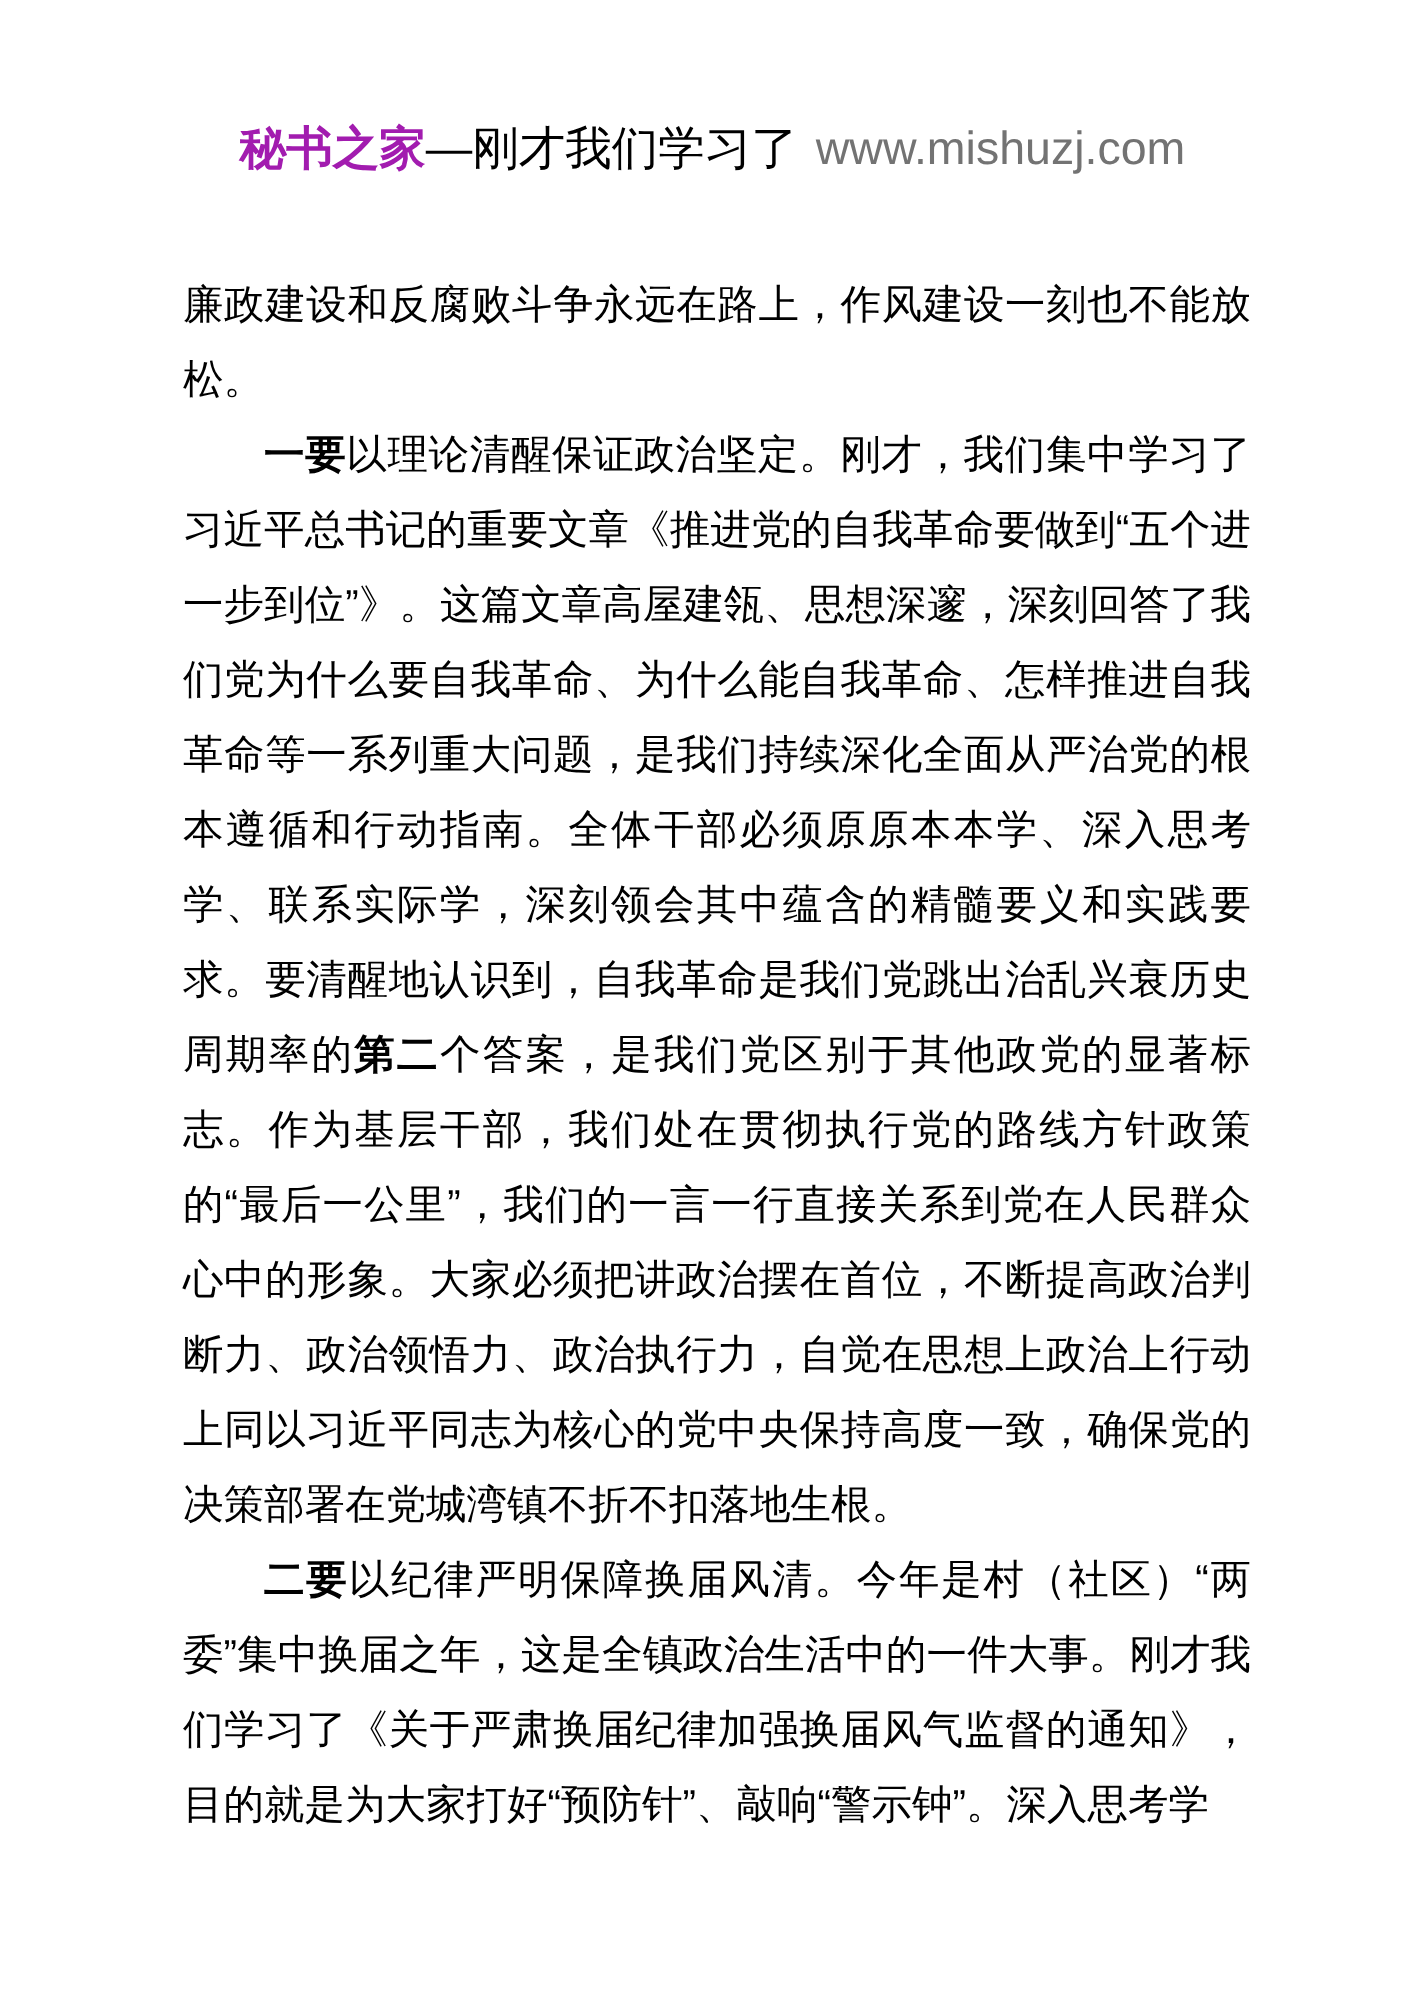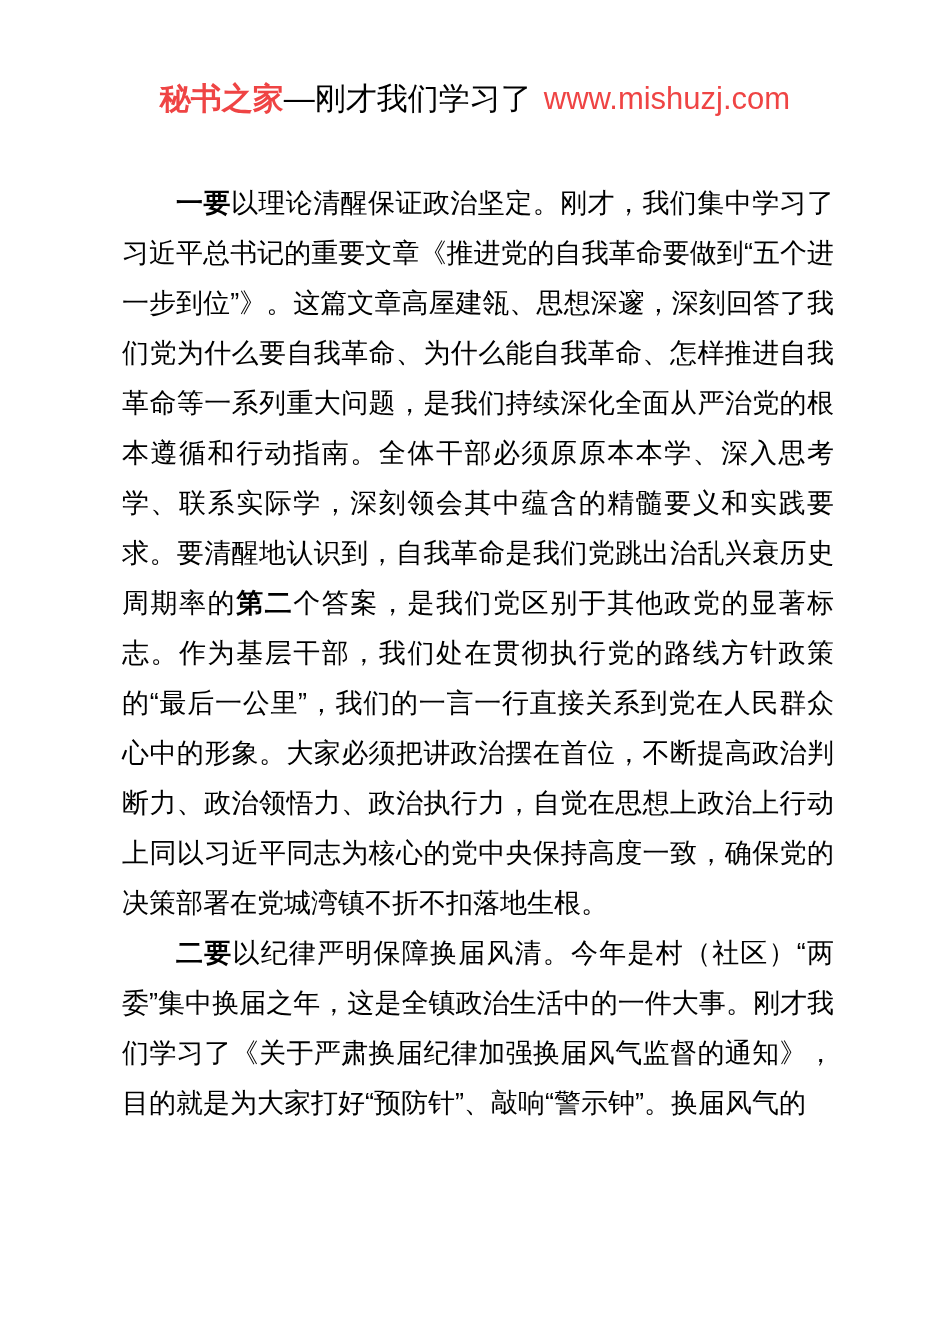--- a/index.html
+++ b/index.html
@@ -31,19 +31,20 @@
   }
   .doc-body p { margin: 0; padding: 0; }
   .doc-body p.indent { text-indent: 2em; }
   .doc-body .run-bold { font-weight: 700; margin-top: 29px; }
 </style>
 </head>
 <body>
 
 <div class="page" style="background: rgb(255, 255, 255); color: rgb(0, 0, 0);">
   <div class="doc-header">
-    <span class="site-name" style="color: #ef4444;">秘书之家</span><span class="separator">—</span><span class="tagline">刚才我们学习了</span><span class="url" style="color: #ef4444;">www.mishuzj.com</span>
+    <span class="site-name" style="color: #a21caf;">秘书之家</span><span class="separator">—</span><span class="tagline">刚才我们学习了</span><span class="url" style="color: #737373;">www.mishuzj.com</span>
   </div>
   <div class="doc-body" id="document-body">
+      <p><span>廉政建设和反腐败斗争永远在路上，作风建设一刻也不能放松。</span></p>
       <p class="indent"><span class="run-bold">一要</span><span>以理论清醒保证政治坚定。刚才，我们集中学习了习近平总书记的重要文章《推进党的自我革命要做到“五个进一步到位”》。这篇文章高屋建瓴、思想深邃，深刻回答了我们党为什么要自我革命、为什么能自我革命、怎样推进自我革命等一系列重大问题，是我们持续深化全面从严治党的根本遵循和行动指南。全体干部必须原原本本学、深入思考学、联系实际学，深刻领会其中蕴含的精髓要义和实践要求。要清醒地认识到，自我革命是我们党跳出治乱兴衰历史周期率的</span><span class="run-bold">第二</span><span>个答案，是我们党区别于其他政党的显著标志。作为基层干部，我们处在贯彻执行党的路线方针政策的“最后一公里”，我们的一言一行直接关系到党在人民群众心中的形象。大家必须把讲政治摆在首位，不断提高政治判断力、政治领悟力、政治执行力，自觉在思想上政治上行动上同以习近平同志为核心的党中央保持高度一致，确保党的决策部署在党城湾镇不折不扣落地生根。</span></p>
-      <p class="indent"><span class="run-bold">二要</span><span>以纪律严明保障换届风清。今年是村（社区）“两委”集中换届之年，这是全镇政治生活中的一件大事。刚才我们学习了《关于严肃换届纪律加强换届风气监督的通知》，目的就是为大家打好“预防针”、敲响“警示钟”。换届风气的</span></p>
+      <p class="indent"><span class="run-bold">二要</span><span>以纪律严明保障换届风清。今年是村（社区）“两委”集中换届之年，这是全镇政治生活中的一件大事。刚才我们学习了《关于严肃换届纪律加强换届风气监督的通知》，目的就是为大家打好“预防针”、敲响“警示钟”。深入思考学</span></p>
     </div>
 </div>
 
 </body></html>

